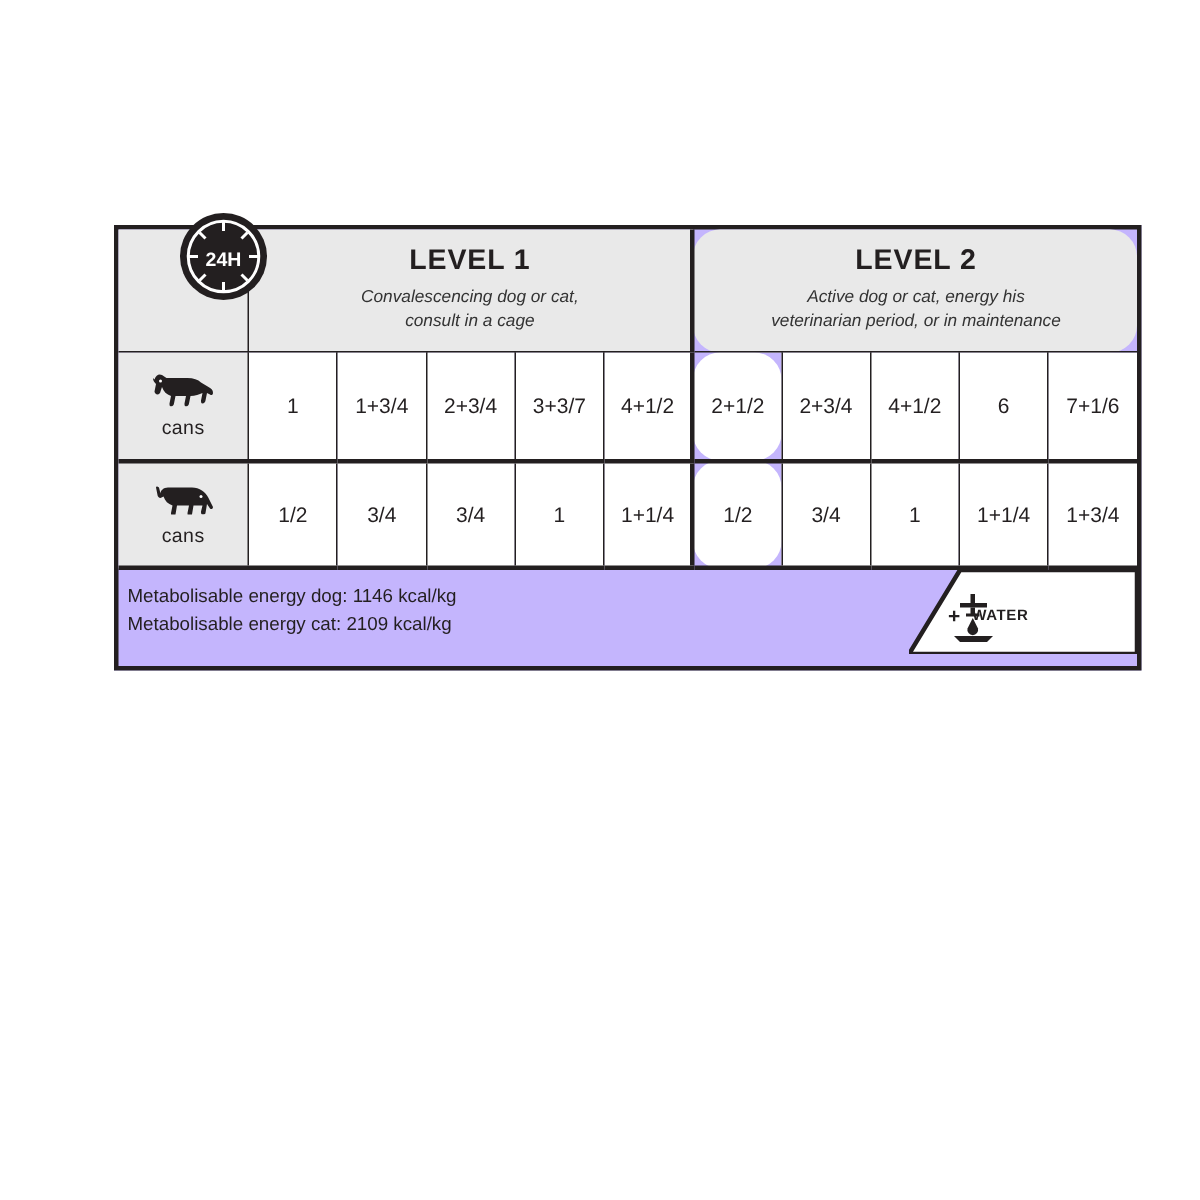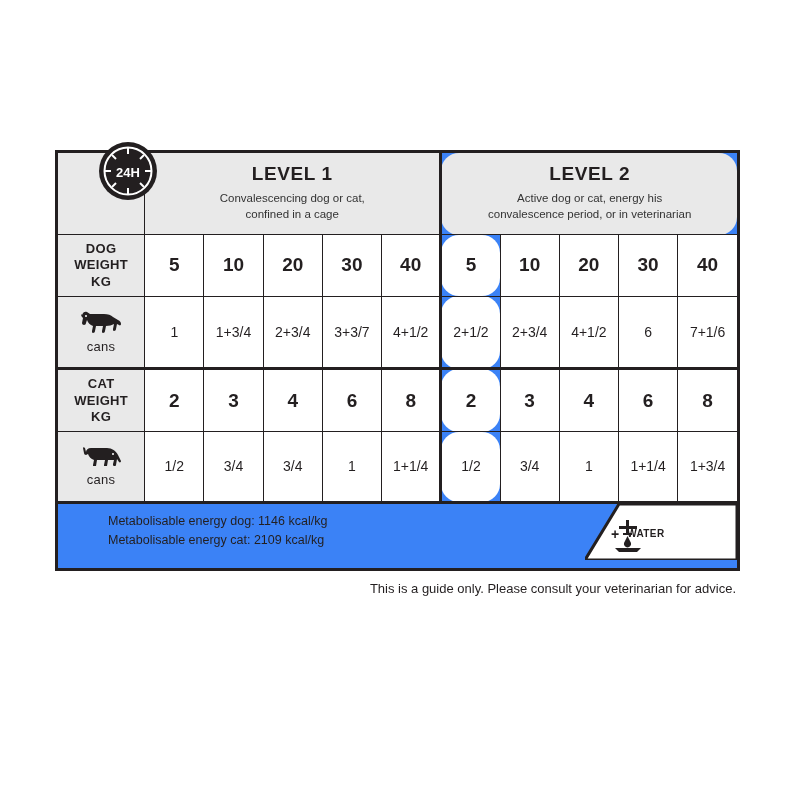--- a/index.html
+++ b/index.html
@@ -11,41 +11,41 @@
     width: 800px;
     height: 800px;
     font-family: "Liberation Sans", sans-serif;
     color: #1a1a1a;
     position: relative;
     overflow: hidden;
   }
 
   #feeding-chart {
     position: absolute;
-    left: 55px;
+    left: 76px;
     top: 150px;
     width: 685px;
   }
 
   
   .badge-24h {
     position: absolute;
     left: 42px;
     top: -10px;
     width: 62px;
     height: 62px;
     z-index: 5;
   }
   .badge-24h svg { display: block; }
 
   
   .chart-frame {
     position: relative;
     border: 3px solid #231f20;
-    background: #3b82f6;
+    background: #c4b5fd;
     box-sizing: border-box;
   }
 
   table.feed {
     border-collapse: collapse;
     width: 100%;
     table-layout: fixed;
   }
   table.feed td {
     border: 1px solid #231f20;
@@ -74,20 +74,21 @@
     font-size: 19px;
     font-weight: bold;
     letter-spacing: 0.6px;
     color: #231f20;
     margin-bottom: 6px;
   }
   .hdr-level .lvl-sub {
     font-size: 11.5px;
     line-height: 1.35;
     color: #333333;
+    font-style: italic;
   }
 
   
   .rowlabel {
     background: #e9e9e9 !important;
     border-left: none !important;
     font-size: 13px;
     font-weight: bold;
     line-height: 1.25;
     letter-spacing: 0.3px;
@@ -127,21 +128,20 @@
     justify-content: space-between;
     align-items: flex-start;
     padding: 8px 0 0 0;
     min-height: 56px;
   }
   .energy-lines {
     font-size: 12.5px;
     line-height: 1.55;
     color: #231f20;
     padding-left: 6px;
-    margin-left: 44px;
   }
   .water-wedge {
     position: absolute;
     right: 0;
     top: 0;
     width: 152px;
     height: 56px;
   }
   .water-wedge svg { position: absolute; left: 0; top: 0; }
   .water-content {
@@ -214,49 +214,32 @@
           <col class="datacol">
       </colgroup>
       <tbody>
 
         <tr>
           <td class="hdr-blank"></td>
           <td class="hdr-level" colspan="5">
             <div class="lvl-title">LEVEL 1</div>
             <div class="lvl-sub">
               <div>Convalescencing dog or cat,</div>
-              <div>confined in a cage</div>
+              <div>consult in a cage</div>
             </div>
           </td>
           <td class="hdr-level sep-left no-right" colspan="5">
             <div class="lvl-title">LEVEL 2</div>
             <div class="lvl-sub">
               <div>Active dog or cat, energy his</div>
-              <div>convalescence period, or in veterinarian</div>
+              <div>veterinarian period, or in maintenance</div>
             </div>
           </td>
         </tr>
 
-        <tr>
-          <td class="rowlabel">
-            <div>DOG</div>
-            <div>WEIGHT</div>
-            <div>KG</div>
-          </td>
-          <td class="weight-cell">5</td>
-          <td class="weight-cell">10</td>
-          <td class="weight-cell">20</td>
-          <td class="weight-cell">30</td>
-          <td class="weight-cell">40</td>
-          <td class="weight-cell sep-left">5</td>
-          <td class="weight-cell">10</td>
-          <td class="weight-cell">20</td>
-          <td class="weight-cell">30</td>
-          <td class="weight-cell no-right">40</td>
-        </tr>
 
         <tr class="thick-bottom">
           <td class="rowlabel animal">
             <span class="animal-icon">
               <svg width="46" height="24" viewBox="0 0 46 24" aria-hidden="true">
                 <path fill="#231f20" d="M4 6c1-3 3-4 5-3l3 2h14c4 0 7 1 9 3l5 3c2 1 3 2 3 4 0 1-1 2-2 1l-2-1-1 5c0 1-1 2-2 2s-1-1-1-2l1-5c-2 1-5 2-8 2l-1 5c0 1-1 2-2 2s-1-1-1-2l1-5h-7l-1 5c0 1-1 2-2 2s-1-1-1-2l1-5c-3-1-5-3-6-6l-1 3c0 1-1 2-2 2s-2-1-2-2l1-5c-1-1-2-2-2-4z"></path>
                 <circle cx="8" cy="7" r="1" fill="#ffffff"></circle>
               </svg>
             </span>
             <span>cans</span>
@@ -266,37 +249,20 @@
           <td class="cans-cell">2+3/4</td>
           <td class="cans-cell">3+3/7</td>
           <td class="cans-cell">4+1/2</td>
           <td class="cans-cell sep-left">2+1/2</td>
           <td class="cans-cell">2+3/4</td>
           <td class="cans-cell">4+1/2</td>
           <td class="cans-cell">6</td>
           <td class="cans-cell no-right">7+1/6</td>
         </tr>
 
-        <tr>
-          <td class="rowlabel">
-            <div>CAT</div>
-            <div>WEIGHT</div>
-            <div>KG</div>
-          </td>
-          <td class="weight-cell">2</td>
-          <td class="weight-cell">3</td>
-          <td class="weight-cell">4</td>
-          <td class="weight-cell">6</td>
-          <td class="weight-cell">8</td>
-          <td class="weight-cell sep-left">2</td>
-          <td class="weight-cell">3</td>
-          <td class="weight-cell">4</td>
-          <td class="weight-cell">6</td>
-          <td class="weight-cell no-right">8</td>
-        </tr>
 
         <tr class="thick-bottom">
           <td class="rowlabel animal">
             <span class="animal-icon">
               <svg width="42" height="22" viewBox="0 0 42 22" aria-hidden="true">
                 <path fill="#231f20" d="M5 4l1 4c0-2 2-4 5-4h16c5 0 9 3 11 7l3 6c0 1-1 2-2 1l-2-3-1 6c0 1-1 1-2 1s-1-1-1-2l1-4h-6l-1 6c0 1-1 1-2 1s-1-1-1-2l1-5h-8l-1 6c0 1-1 1-2 1s-1-1-1-2l1-5c-3-1-5-3-6-6l-2 1c-1 0-2-1-2-2l-1-5c0-1 1-1 2 0z"></path>
                 <circle cx="33" cy="10" r="1" fill="#ffffff"></circle>
               </svg>
             </span>
             <span>cans</span>
@@ -336,14 +302,13 @@
               <path d="M16.5 18 L20 25 a3.6 3.6 0 1 1 -7 0 Z" fill="#231f20"></path>
               <path d="M4 30 h26 l-4 4 h-18 Z" fill="#231f20"></path>
             </svg>
           </span>
           <span class="water-label">WATER</span>
         </div>
       </div>
     </div>
   </div>
 
-  <div class="guide-note">This is a guide only. Please consult your veterinarian for advice.</div>
 </div>
 
 </body></html>

